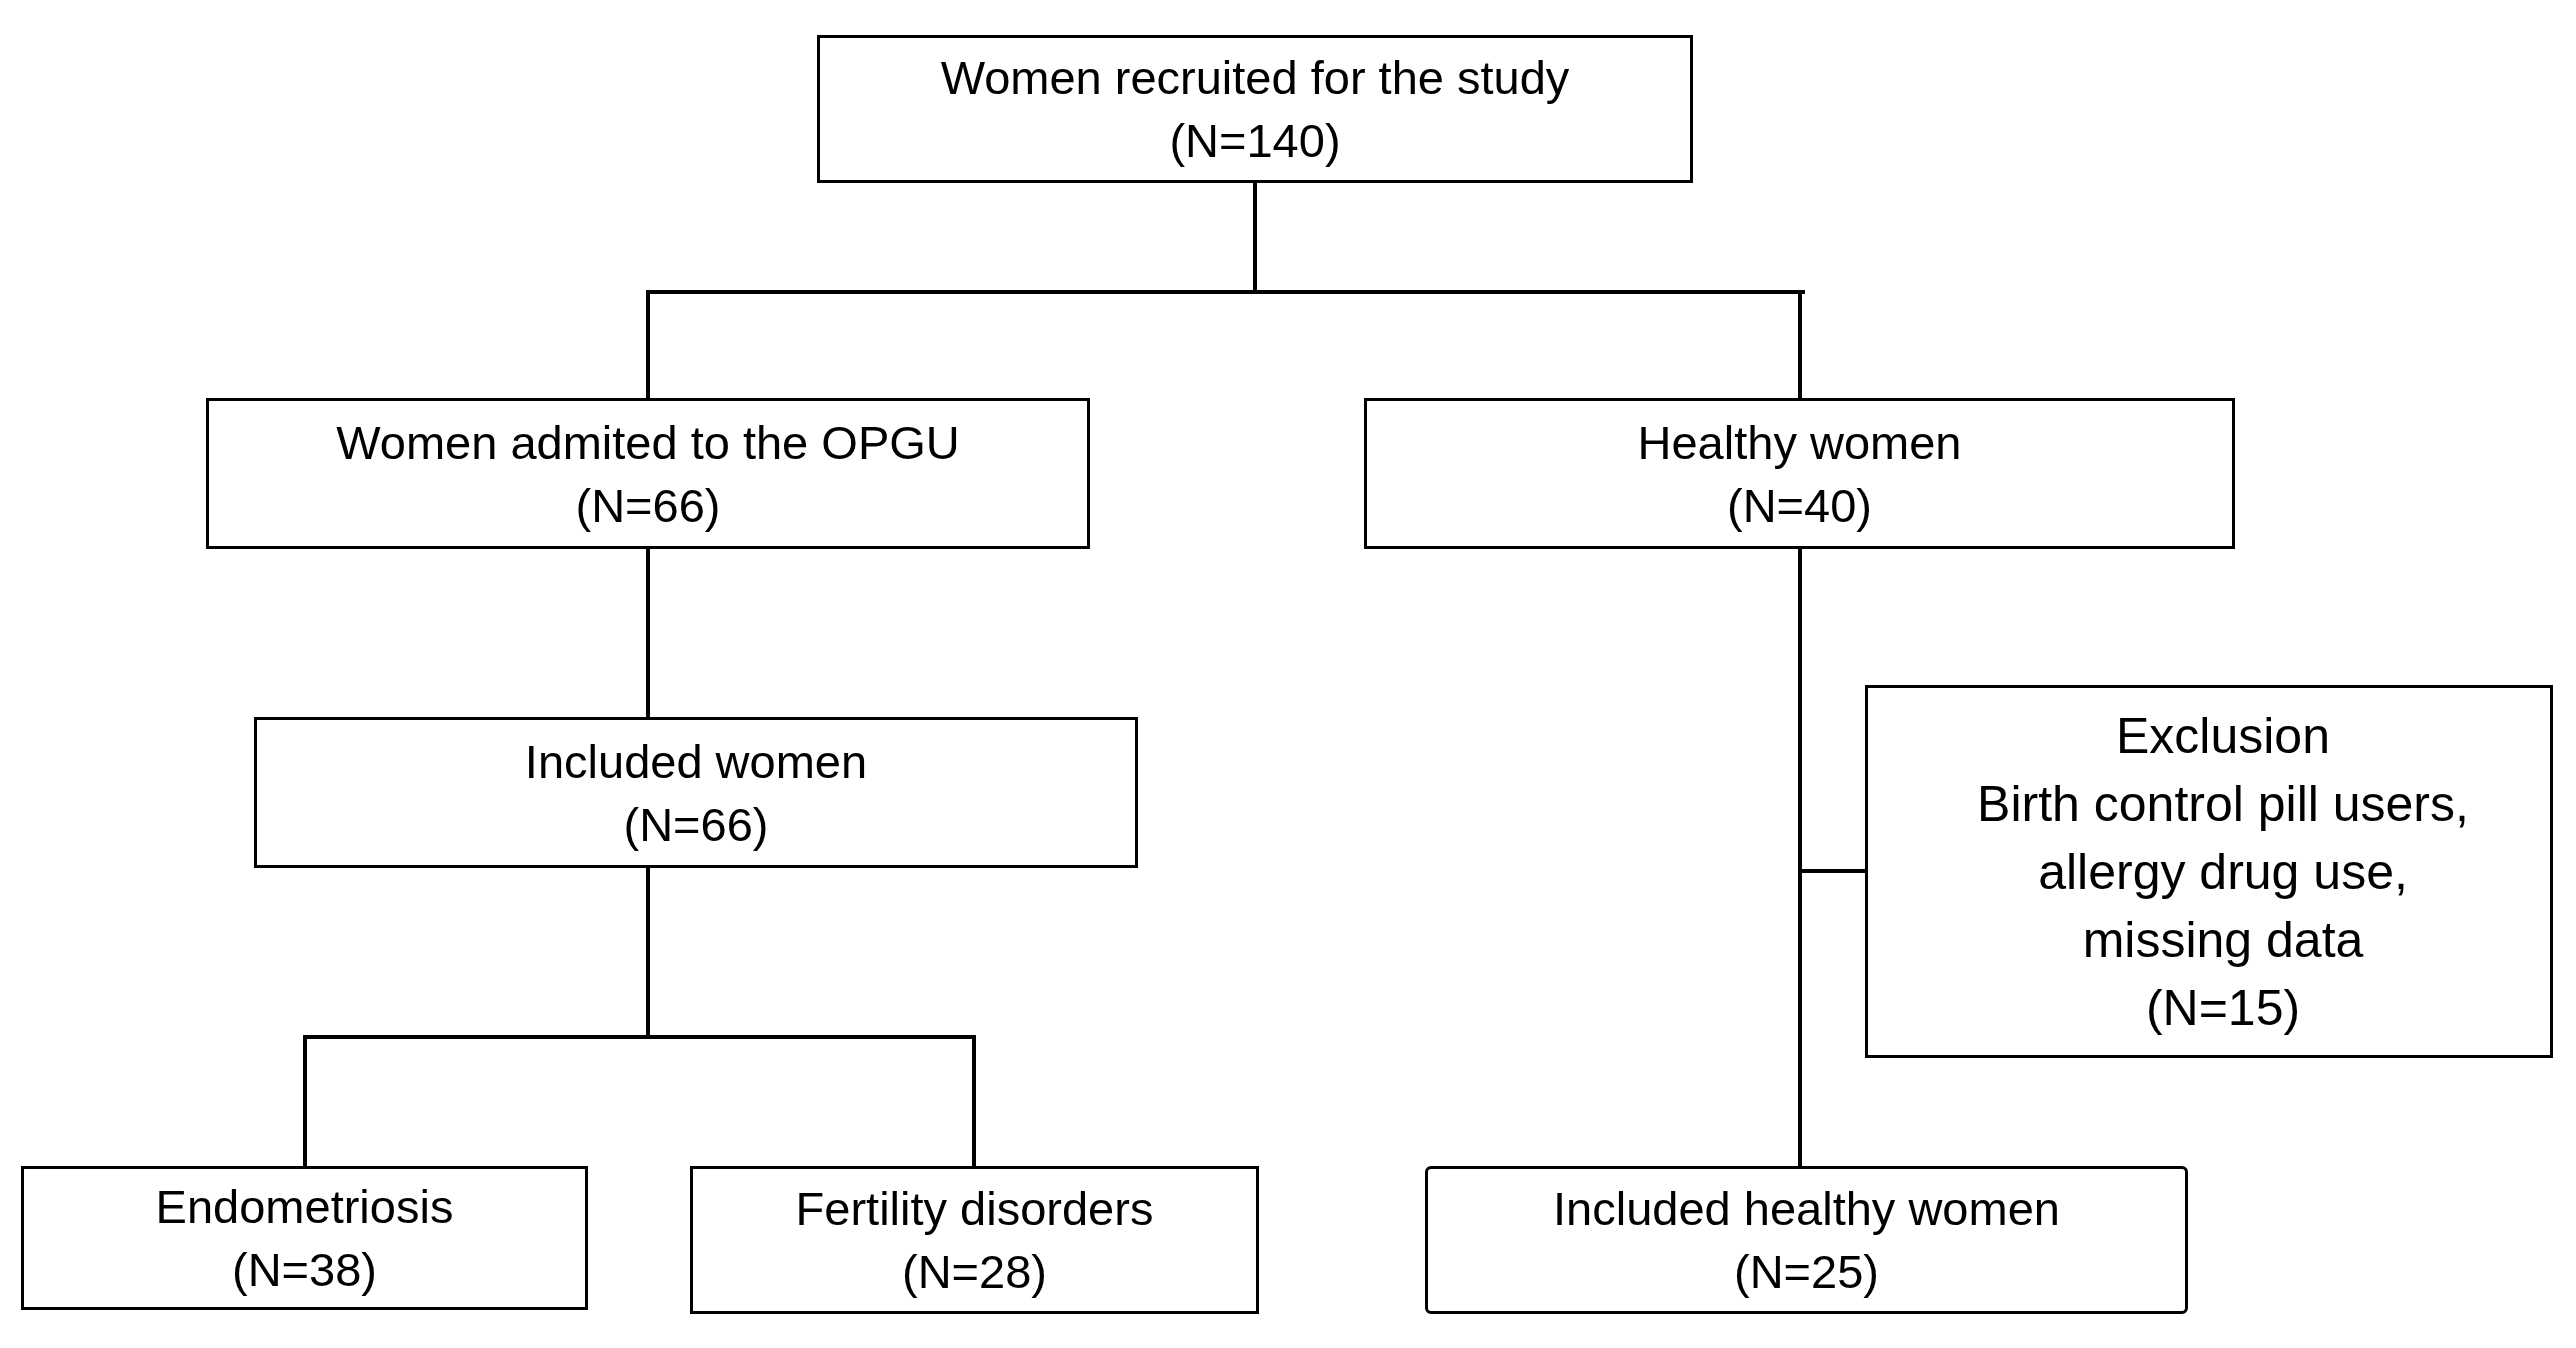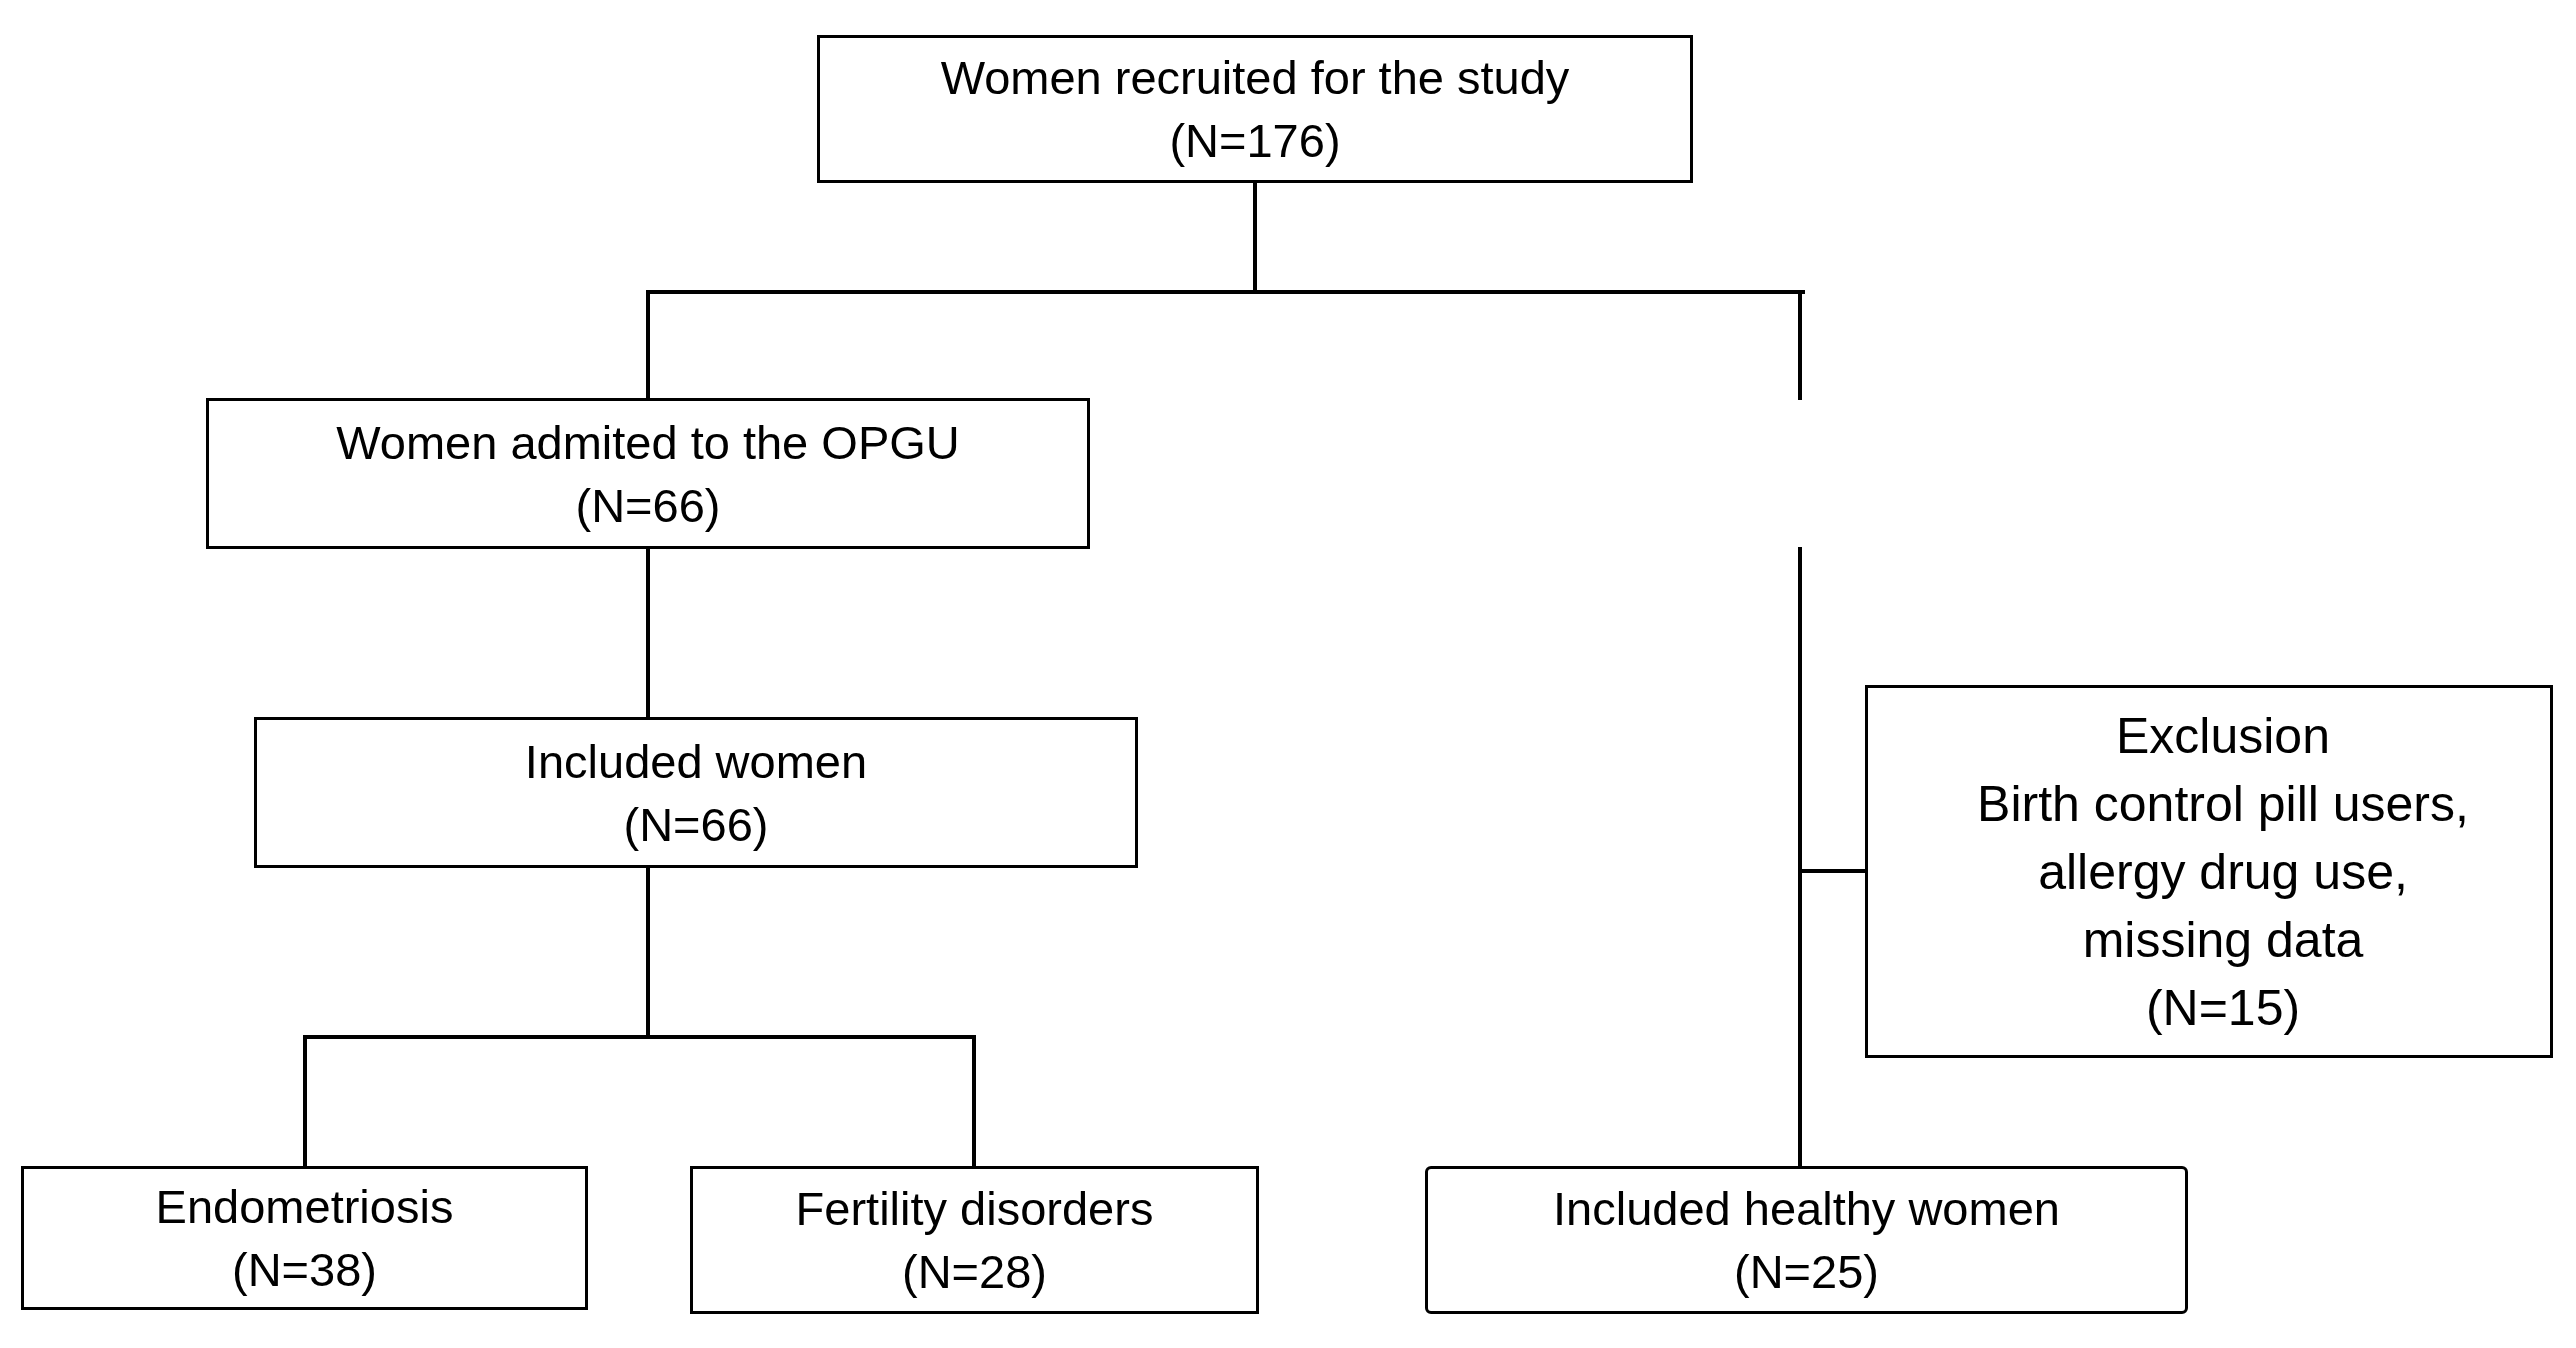--- a/index.html
+++ b/index.html
@@ -69,28 +69,32 @@
   <div class="line ln-v-admitted-down"></div>
   <div class="line ln-v-included-down"></div>
   <div class="line ln-h-bottomsplit"></div>
   <div class="line ln-v-to-endo"></div>
   <div class="line ln-v-to-fertility"></div>
   <div class="line ln-v-healthy-down"></div>
   <div class="line ln-h-to-exclusion"></div>
 
   <div class="node pos-recruited">
     <span class="lbl">Women recruited for the study</span>
-    <span class="lbl">(N=176)</span>
+    <span class="lbl">(N=140)</span>
   </div>
 
   <div class="node pos-admitted">
     <span class="lbl">Women admited to the OPGU</span>
     <span class="lbl">(N=66)</span>
   </div>
 
+  <div class="node pos-healthy">
+    <span class="lbl">Healthy women</span>
+    <span class="lbl">(N=40)</span>
+  </div>
 
   <div class="node pos-included-women">
     <span class="lbl">Included women</span>
     <span class="lbl">(N=66)</span>
   </div>
 
   <div class="node node-exclusion pos-exclusion">
     <span class="lbl">Exclusion</span>
     <span class="lbl">Birth control pill users,</span>
     <span class="lbl">allergy drug use,</span>

